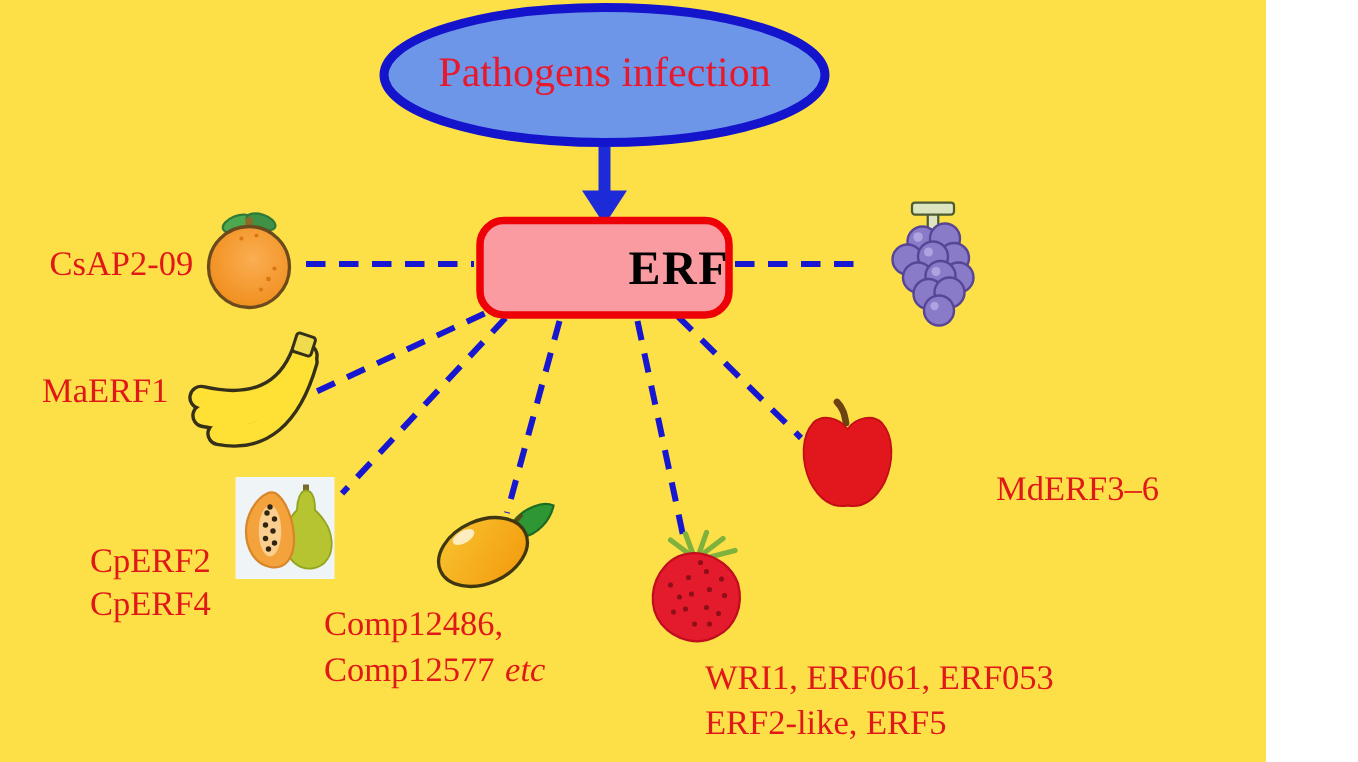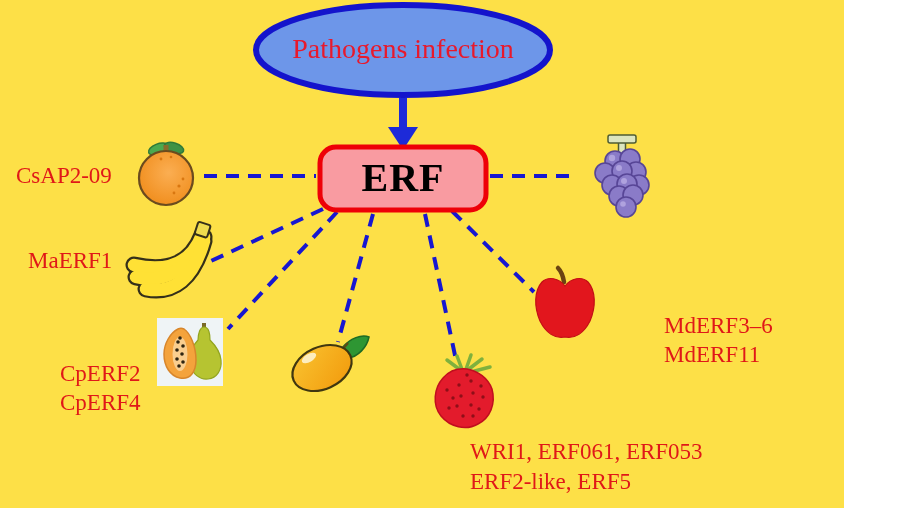--- a/index.html
+++ b/index.html
@@ -11,25 +11,25 @@
 
   .txt { position:absolute; color:#E01818; font-size:23px; }
   .txt .line { line-height:29px; white-space:nowrap; }
   .italic { font-style:italic; margin-left:7px; }
 
   #pathogen-label {
     left:253px; top:33px; width:300px; text-align:center;
     font-size:28px; color:#E8192C; line-height:32px;
   }
   #hub-label {
-    left:320px; top:156px; width:166px; text-align:center;
-    color:#000000; font-size:40px; font-weight:bold; letter-spacing:1px;
+    left:320px; top:156px; width:166px; text-align:right;
+    color:#000000; font-size:32px; font-weight:bold; letter-spacing:1px;
     line-height:44px;
   }
-  #lb-orange     { left:16px;  top:161px; }
+  #lb-orange     { left:33px;  top:161px; }
   #lb-banana     { left:28px;  top:246px;text-align:center; }
   #lb-papaya     { left:60px;  top:359px; }
   #lb-mango      { left:216px; top:400px; }
   #lb-mango .line      { line-height:31px; }
   #lb-strawberry { left:450px; top:437px;margin-left:20px; }
   #lb-strawberry .line { line-height:30px; }
   #lb-apple      { left:664px; top:311px; }
   #lb-grape      { left:668px; top:177px; }
 </style>
 </head>
@@ -190,26 +190,27 @@
   <div class="txt" id="lb-banana">
     <div class="line">MaERF1</div>
   </div>
 
   <div class="txt" id="lb-papaya">
     <div class="line">CpERF2</div>
     <div class="line">CpERF4</div>
   </div>
 
   <div class="txt" id="lb-mango">
+    <div class="line">Comp12486,</div>
+    <div class="line"><span>Comp12577</span><span class="italic">etc</span></div>
   </div>
 
   <div class="txt" id="lb-strawberry">
     <div class="line">WRI1, ERF061, ERF053</div>
     <div class="line">ERF2-like, ERF5</div>
   </div>
 
   <div class="txt" id="lb-apple">
     <div class="line">MdERF3–6</div>
-    <div class="line">MdERF11</div>
   </div>
 
 
 </div>
 
 </body></html>

